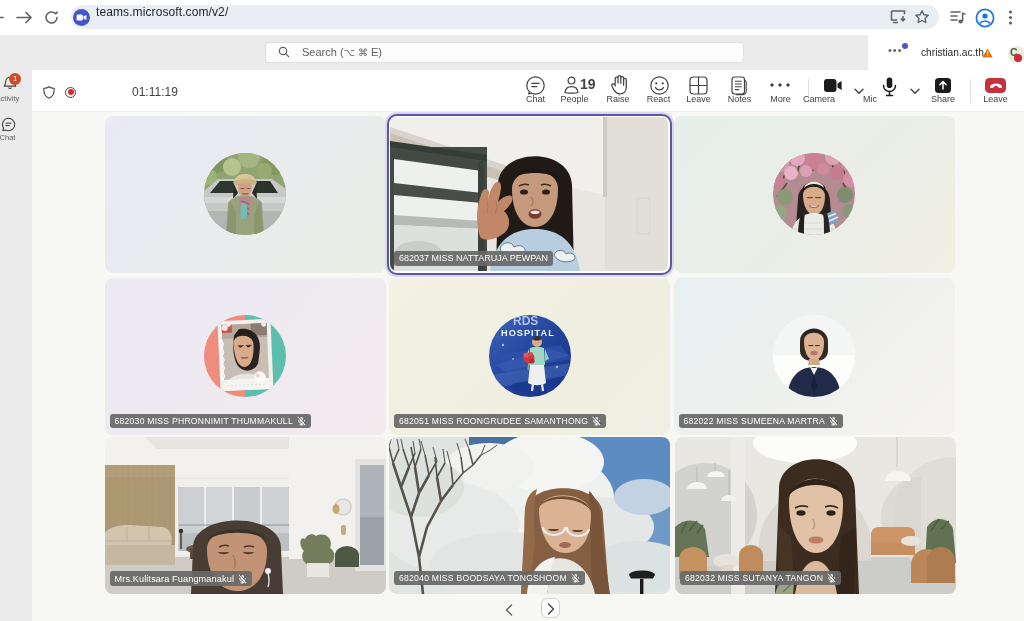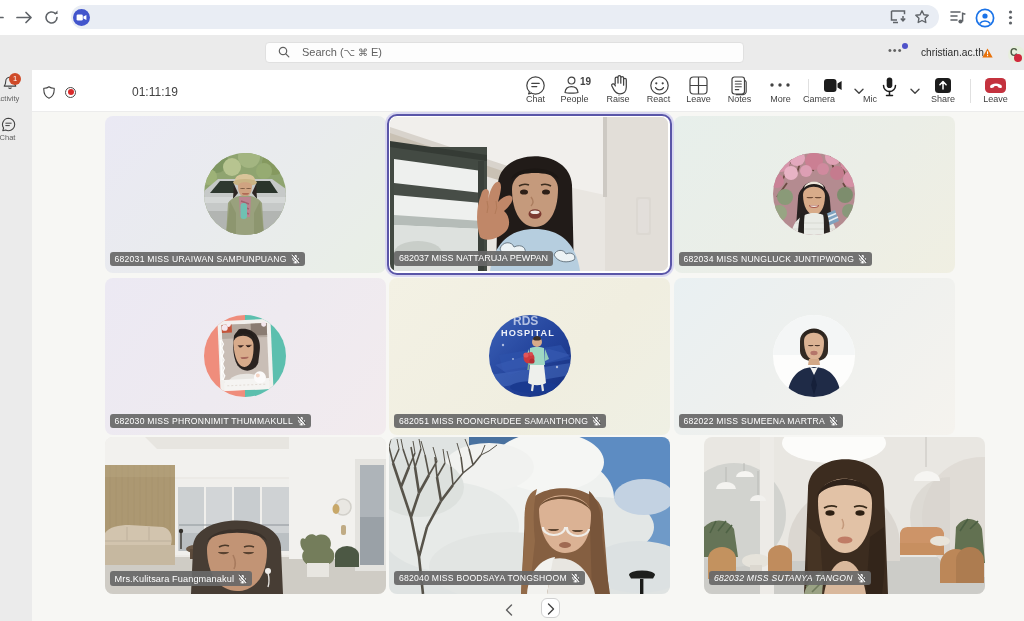--- a/index.html
+++ b/index.html
@@ -6,21 +6,21 @@
   html,body { width:1024px; height:621px; overflow:hidden; }
   body { font-family:"Liberation Sans", sans-serif; position:relative; background:#fff; }
   .abs { position:absolute; }
 
   
   #chrome { left:0; top:0; width:1024px; height:35px; background:#ffffff; }
   #urlpill { left:71px; top:5px; width:868px; height:24px; border-radius:12px; background:#e9edf4; }
   #urltext { left:96px; top:0; height:24px; line-height:24px; font-size:12px; color:#23252a; letter-spacing:.1px; }
 
   
-  #theader { left:0; top:35px; width:1024px; height:35px; background:#ebebeb; }
+  #theader { left:0; top:35px; width:868px; height:35px; background:#ebebeb; }
   #searchbar { left:265px; top:6.5px; width:479px; height:21px; background:#fdfdfd; border:1px solid #e0e0e0; border-radius:4px; }
 
   
   #sidebar { left:0; top:70px; width:32px; height:551px; background:#ebebeb; }
 
   
   #toolbar { left:32px; top:70px; width:992px; height:42px; background:#ffffff; border-bottom:1px solid #ececec; }
   .tlabel { position:absolute; font-size:9px; color:#424242; text-align:center; white-space:nowrap; transform:translateX(-50%); top:24px; }
   .sep { position:absolute; top:9px; width:1px; height:24px; background:#e0e0e0; }
 
@@ -50,20 +50,21 @@
       <path d="M14 8.5a5.5 5.5 0 1 1-1.6-3.9" stroke="#5f6368" stroke-width="1.6" fill="none" stroke-linecap="round"></path>
       <path d="M14.5 1.5v3.4h-3.4z" fill="#5f6368"></path>
     </svg>
   <div id="urlpill" class="abs"></div>
 
   <svg class="abs" style="left:73px;top:8.5px" width="17" height="17" viewBox="0 0 17 17">
     <circle cx="8.5" cy="8.5" r="8.5" fill="#4255cc"></circle>
     <rect x="3.6" y="5.4" width="6.2" height="6.2" rx="1.4" fill="#fff"></rect>
     <path d="M10.4 7.6l3-1.7v5.2l-3-1.7z" fill="#fff"></path>
   </svg>
+  <div id="urltext" class="abs">teams.microsoft.com/v2/</div>
 
   <svg class="abs" style="left:890px;top:9px" width="18" height="16" viewBox="0 0 18 16">
       <path d="M1.5 2h13v3.2M1.5 2v9h5.5M3 13.5h5" stroke="#5f6368" stroke-width="1.5" fill="none"></path>
       <path d="M13 7v4.5M10.8 9.6l2.2 2.3 2.2-2.3" stroke="#5f6368" stroke-width="1.5" fill="none"></path>
     </svg>
 
   <svg class="abs" style="left:914px;top:9px" width="16" height="16" viewBox="0 0 16 16">
       <path d="M8 1.8l1.9 3.9 4.3.6-3.1 3 .7 4.2L8 11.5l-3.8 2 .7-4.2-3.1-3 4.3-.6z" stroke="#5f6368" stroke-width="1.4" fill="none" stroke-linejoin="round"></path>
     </svg>
 
@@ -137,21 +138,21 @@
       <circle cx="10.5" cy="10.5" r="8.7" stroke="#424242" stroke-width="1.2" fill="none"></circle>
       <path d="M6.8 8.4h7.4M6.8 11.6h5" stroke="#424242" stroke-width="1.2" stroke-linecap="round"></path>
       <path d="M4.5 16.5L3.6 19l3-.8" stroke="#424242" stroke-width="1.2" fill="#fff" stroke-linejoin="round"></path>
     </svg>
   <div class="tlabel" style="left:503.5px;">Chat</div>
 
   <svg class="abs" style="left:531px;top:5px" width="17" height="21" viewBox="0 0 17 21">
       <circle cx="8.5" cy="5.6" r="3.4" stroke="#424242" stroke-width="1.2" fill="none"></circle>
       <path d="M2 17.5c.4-3.6 2.7-5.8 6.5-5.8s6.1 2.2 6.5 5.8c-2 .9-11 .9-13 0z" stroke="#424242" stroke-width="1.2" fill="none" stroke-linejoin="round"></path>
     </svg>
-  <div class="abs" style="left:548px;top:6px;font-size:10px;font-weight:bold;color:#424242;">19</div>
+  <div class="abs" style="left:548px;top:6px;font-size:14px;font-weight:bold;color:#424242;">19</div>
   <div class="tlabel" style="left:542.5px;">People</div>
 
   <svg class="abs" style="left:578px;top:4px" width="18" height="22" viewBox="0 0 18 22">
       <path d="M5.2 10V4.4c0-.8.6-1.4 1.4-1.4s1.4.6 1.4 1.4V9M8 9V2.9c0-.8.6-1.4 1.4-1.4s1.4.6 1.4 1.4V9M10.8 9.2V3.9c0-.8.6-1.4 1.4-1.4s1.4.6 1.4 1.4v7.3M13.6 9.5V5.6c0-.8.6-1.3 1.3-1.3.8 0 1.4.6 1.4 1.4v7.4c0 4-2.4 6.8-6.2 6.8-3 0-4.5-1.3-6-3.7L2 12.3c-.5-.8-.5-1.7.3-2.2.7-.5 1.6-.3 2.1.4l1 1.4" stroke="#424242" stroke-width="1.25" fill="none" stroke-linecap="round" stroke-linejoin="round"></path>
     </svg>
   <div class="tlabel" style="left:586px;">Raise</div>
 
   <svg class="abs" style="left:617px;top:5px" width="21" height="21" viewBox="0 0 21 21">
       <circle cx="10.5" cy="10.5" r="8.7" stroke="#424242" stroke-width="1.2" fill="none"></circle>
       <circle cx="7.3" cy="8.3" r="1.1" fill="#424242"></circle>
@@ -240,26 +241,20 @@
       <path d="M30 31 L29 46 L34 40 Z" fill="#2c2522"></path>
       <path d="M52 31 L53 46 L48 40 Z" fill="#2c2522"></path>
       <path d="M24 50 C28 44 36 42 41 43 C46 42 54 44 58 50 L60 82 H22 Z" fill="#99a17d"></path>
       <path d="M35 44 H47 L46 64 H36 Z" fill="#bb8490"></path>
       <path d="M37 48 l8 3 M37 53 l8 3 M37 58 l8 3" stroke="#a0616d" stroke-width="1.4"></path>
       <rect x="36.5" y="50" width="6.5" height="16" rx="3" fill="#6fc0b2"></rect>
       <path d="M26 48 L22 82 H32 L32 60 Z" fill="#8d966f"></path>
       <path d="M56 48 L60 82 H50 L50 60 Z" fill="#8d966f"></path>
       <path d="M30 47 C34 44 38 52 36 60 L33 58 Z" fill="none"></path>
     </svg></div>
-    <div class="lbl">682031 MISS URAIWAN SAMPUNPUANG<svg class="mic" width="9" height="10" viewBox="0 0 9 10">
-          <path d="M3.2 2.2a1.3 1.3 0 0 1 2.6 0v2.3a1.3 1.3 0 0 1-2.6 0z" fill="#fff"></path>
-          <path d="M1.6 4.5a2.9 2.9 0 0 0 5.8 0M4.5 7.4v1.4M3 8.8h3" stroke="#fff" stroke-width="1" fill="none" stroke-linecap="round"></path>
-          <path d="M1.2 1l6.6 7.6" stroke="#fff" stroke-width="1.1" stroke-linecap="round"></path>
-          <path d="M2 .4l6.6 7.6" stroke="#3e3e3e" stroke-width=".8" stroke-linecap="round"></path>
-        </svg></div>
   </div>
 
   <div style="position:absolute;left:355px;top:1.5px;width:285px;height:161px;border:2.2px solid #5a56a8;border-radius:10px;background:#fff;box-shadow:0 0 0 2px #d9d7f1;">
     <div style="position:absolute;left:1.2px;top:1.2px;width:278px;height:154px;border-radius:7px;overflow:hidden;">
       <svg width="278" height="154" viewBox="0 0 278 154">
         <rect width="278" height="154" fill="#e9e6e1"></rect>
         <path d="M0 0 H215 V78 L160 66 L0 14 Z" fill="#f1efec"></path>
         <path d="M0 14 L160 66 L118 66 L0 30 Z" fill="#c9c1b4"></path>
         <path d="M0 10 L163 64 L160 70 L0 16 Z" fill="#d8d3cc"></path>
         <path d="M215 0 H278 V154 H215 Z" fill="#e2ded8"></path>
@@ -323,26 +318,20 @@
       <path d="M33.5 44 a3.4 1.3 0 0 0 6.8 0 M41.7 44 a3.4 1.3 0 0 0 6.8 0" fill="#6d4a35"></path>
       <path d="M36 52 a5 3 0 0 0 10 0 z" fill="#a8584c"></path>
       <path d="M37 52.5 a4 1.4 0 0 0 8 0 z" fill="#f2ece4"></path>
       <path d="M18 82 C20 66 31 60 41 60 C51 60 62 66 64 82 Z" fill="#e9ebe6"></path>
       <path d="M22 70 h38 M20 76 h42" stroke="#d8dad2" stroke-width="1.2"></path>
       <path d="M50 62 L62 57 L66 68 L55 73 Z" fill="#7fa3c0"></path>
       <path d="M52 65 l11 -4.5 M54 69 l11 -5" stroke="#e8eef2" stroke-width="1.4"></path>
       <path d="M28 60 C26 67 25 74 25 82 H31 C31 72 31 64 32 61 Z" fill="#23201e"></path>
       <path d="M54 60 C56 67 57 74 57 82 H51 C51 72 51 64 50 61 Z" fill="#2a2522"></path>
       </svg></div>
-    <div class="lbl">682034 MISS NUNGLUCK JUNTIPWONG<svg class="mic" width="9" height="10" viewBox="0 0 9 10">
-          <path d="M3.2 2.2a1.3 1.3 0 0 1 2.6 0v2.3a1.3 1.3 0 0 1-2.6 0z" fill="#fff"></path>
-          <path d="M1.6 4.5a2.9 2.9 0 0 0 5.8 0M4.5 7.4v1.4M3 8.8h3" stroke="#fff" stroke-width="1" fill="none" stroke-linecap="round"></path>
-          <path d="M1.2 1l6.6 7.6" stroke="#fff" stroke-width="1.1" stroke-linecap="round"></path>
-          <path d="M2 .4l6.6 7.6" stroke="#3e3e3e" stroke-width=".8" stroke-linecap="round"></path>
-        </svg></div>
   </div>
 
   <div class="tile" style="left:72.5px;top:165.5px;background:linear-gradient(130deg,#ece9f3 0%,#eeeaf0 50%,#f2ebee 100%);text-align:center;">
     <div class="avatar"><svg width="82" height="82" viewBox="0 0 82 82">
       <rect width="41" height="82" fill="#ef8d7c"></rect>
       <rect x="41" width="41" height="82" fill="#5cbfae"></rect>
       <g transform="rotate(-2.5 41 41)">
         <rect x="15" y="5" width="53" height="70" fill="#f2f0ed"></rect>
         <rect x="19" y="9" width="45" height="58" fill="#c9beb6"></rect>
         <path d="M19 9 h45 v14 h-45 z" fill="#b4a89e"></path>
@@ -533,21 +522,21 @@
       <rect x="251" y="142" width="3.4" height="15" fill="#1a1b19"></rect>
     </svg>
     <div class="lbl" style="bottom:9px;justify-content:center;">682040 MISS BOODSAYA TONGSHOOM<svg class="mic" width="9" height="10" viewBox="0 0 9 10">
           <path d="M3.2 2.2a1.3 1.3 0 0 1 2.6 0v2.3a1.3 1.3 0 0 1-2.6 0z" fill="#fff"></path>
           <path d="M1.6 4.5a2.9 2.9 0 0 0 5.8 0M4.5 7.4v1.4M3 8.8h3" stroke="#fff" stroke-width="1" fill="none" stroke-linecap="round"></path>
           <path d="M1.2 1l6.6 7.6" stroke="#fff" stroke-width="1.1" stroke-linecap="round"></path>
           <path d="M2 .4l6.6 7.6" stroke="#3e3e3e" stroke-width=".8" stroke-linecap="round"></path>
         </svg></div>
   </div>
 
-  <div class="tile" style="left:672px;top:325px;font-style:italic;">
+  <div class="tile" style="left:643px;top:325px;">
     <svg width="281" height="157" viewBox="0 0 281 157">
       <rect width="281" height="157" fill="#e9e7e2"></rect>
       <rect x="0" y="120" width="281" height="37" fill="#ccccc8"></rect>
       <ellipse cx="130" cy="6" rx="52" ry="20" fill="#fcfcfa"></ellipse>
       <circle cx="30" cy="78" r="52" fill="#d2d3cf"></circle>
       <path d="M56 0 h14 V157 h-14 z" fill="#edebe7"></path>
       <path d="M84 108 a56 56 0 0 1 112 0 z" fill="#dbd7d1"></path>
       <rect x="84" y="106" width="112" height="18" fill="#dbd7d1"></rect>
       <circle cx="278" cy="80" r="60" fill="#e0dcd6"></circle>
       <path d="M246 40 a40 40 0 0 0 0 80" fill="#d6d2cb" opacity=".6"></path>

